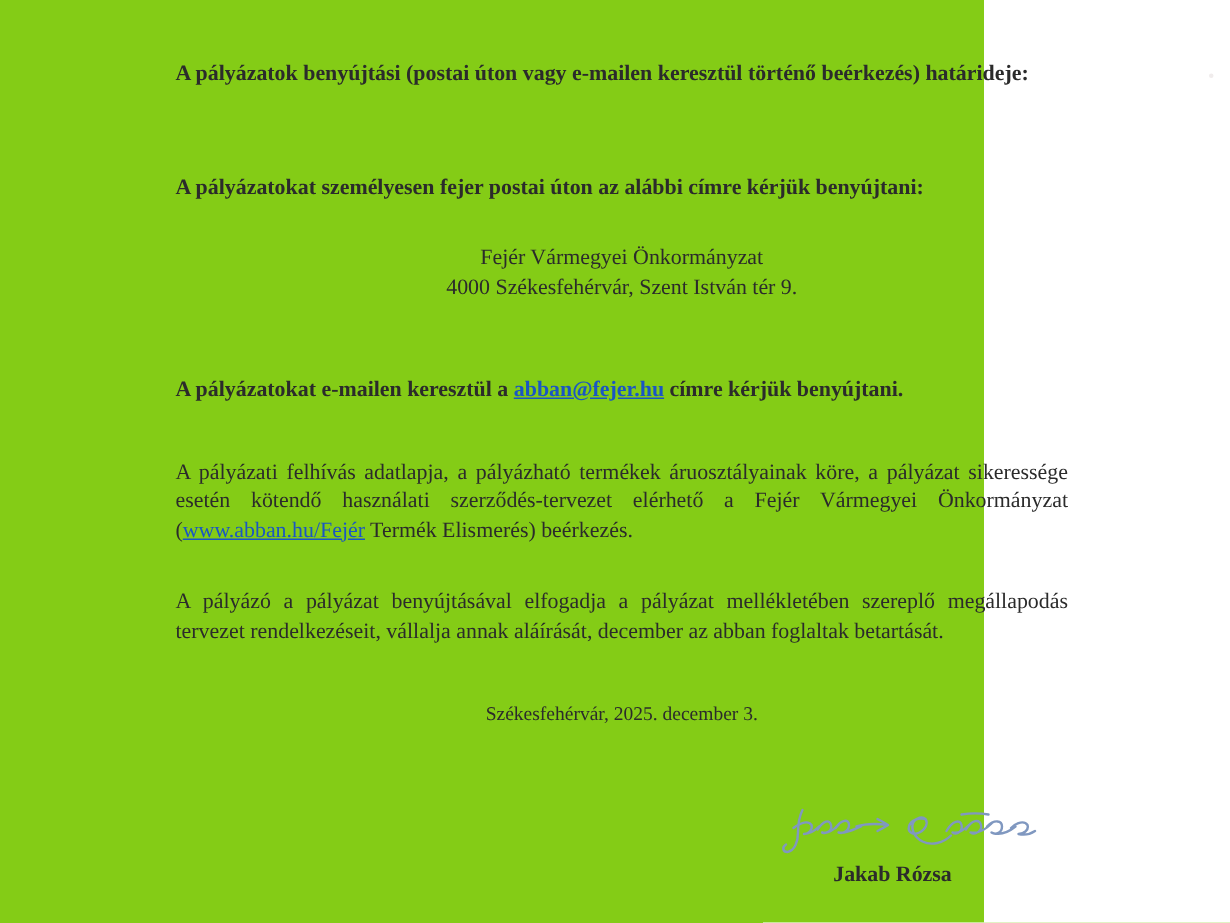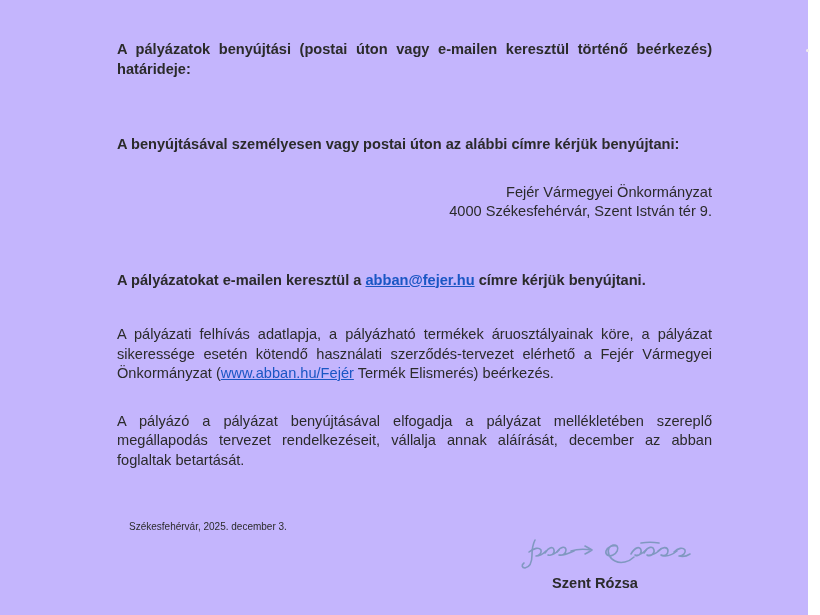--- a/index.html
+++ b/index.html
@@ -12,23 +12,24 @@
     height: 615px;
     font-family: "Liberation Sans", sans-serif;
     color: #2b2b2b;
     overflow: hidden;
     position: relative;
   }
   .page {
     position: absolute;
     left: 0;
     top: 0;
-    width: 808px;
+    width: 656px;
     height: 615px;
-    background: #c4b5fd;
+    background: #84cc16;
+    font-family: Liberation Serif, serif;
   }
   .content {
     position: absolute;
     left: 117px;
     top: 40px;
     width: 595px;
   }
   .para {
     font-size: 14.6px;
     line-height: 19.5px;
@@ -41,28 +42,28 @@
   .gap-lg { height: 28px; }
   .gap-md { height: 21px; }
   .gap-xl { height: 35px; }
   a.link, .link {
     color: #1a56c4;
     text-decoration: underline;
   }
   .addr {
     font-size: 14.6px;
     line-height: 19.5px;
-    text-align: right;
+    text-align: center;
     margin: 0;
   }
   .dateline {
-    font-size: 10px;
+    font-size: 13px;
     line-height: 19.5px;
-    text-align: left;
-    margin: 12px;
+    text-align: center;
+    margin: 0;
   }
   .sig-block {
     position: absolute;
     left: 430px;
     top: 534px;
     width: 330px;
     text-align: center;
   }
   .sig-svg {
     display: block;
@@ -101,21 +102,21 @@
 
   <div class="content">
 
     <p class="para bold">A pályázatok benyújtási (postai úton vagy e-mailen keresztül történő beérkezés) határideje:</p>
 
     <div class="gap-lg"></div>
 
 
     <div class="gap-lg"></div>
 
-    <p class="para bold">A benyújtásával személyesen vagy postai úton az alábbi címre kérjük benyújtani:</p>
+    <p class="para bold">A pályázatokat személyesen fejer postai úton az alábbi címre kérjük benyújtani:</p>
 
     <div class="gap-lg"></div>
 
     <p class="addr">Fejér Vármegyei Önkormányzat</p>
     <p class="addr">4000 Székesfehérvár, Szent István tér 9.</p>
 
     <div class="gap-lg"></div>
 
 
     <div class="gap-md"></div>
@@ -145,17 +146,17 @@
         <path d="M62 18 C66 12, 71 12, 71 16 C71 20, 67 22, 64 21 C69 22, 74 19, 79 17"></path>
         <path d="M76 17 C82 15, 90 15, 97 16 C94 14, 92 13, 90 12 M97 16 C94 18, 92 19, 90 20"></path>
         <path d="M122 12 C117 11, 112 13, 111 17 C110 21, 114 23, 118 21 C122 19, 124 15, 122 12 C120 10, 116 11, 114 14 C112 18, 114 24, 120 27 C126 30, 134 28, 139 23"></path>
         <path d="M136 20 C140 13, 145 12, 146 16 C147 20, 143 23, 140 21 C144 22, 148 19, 151 16"></path>
         <path d="M149 19 C153 12, 158 12, 159 16 C160 20, 155 23, 152 21 C157 22, 162 19, 166 15"></path>
         <path d="M163 17 C168 12, 173 13, 173 17 C173 21, 169 23, 166 21 C171 23, 177 21, 182 17"></path>
         <path d="M179 18 C183 14, 188 13, 190 16 C191 19, 188 22, 184 22 C188 23, 192 22, 195 20"></path>
         <path d="M146 9 C152 8, 158 8, 164 9"></path>
       </g>
     </svg>
-    <div class="sig-name">Szent Rózsa</div>
+    <div class="sig-name">Jakab Rózsa</div>
     <div class="sig-title">Fejér Termék Bizottság elnöke</div>
   </div>
 
 </div>
 
 </body></html>

